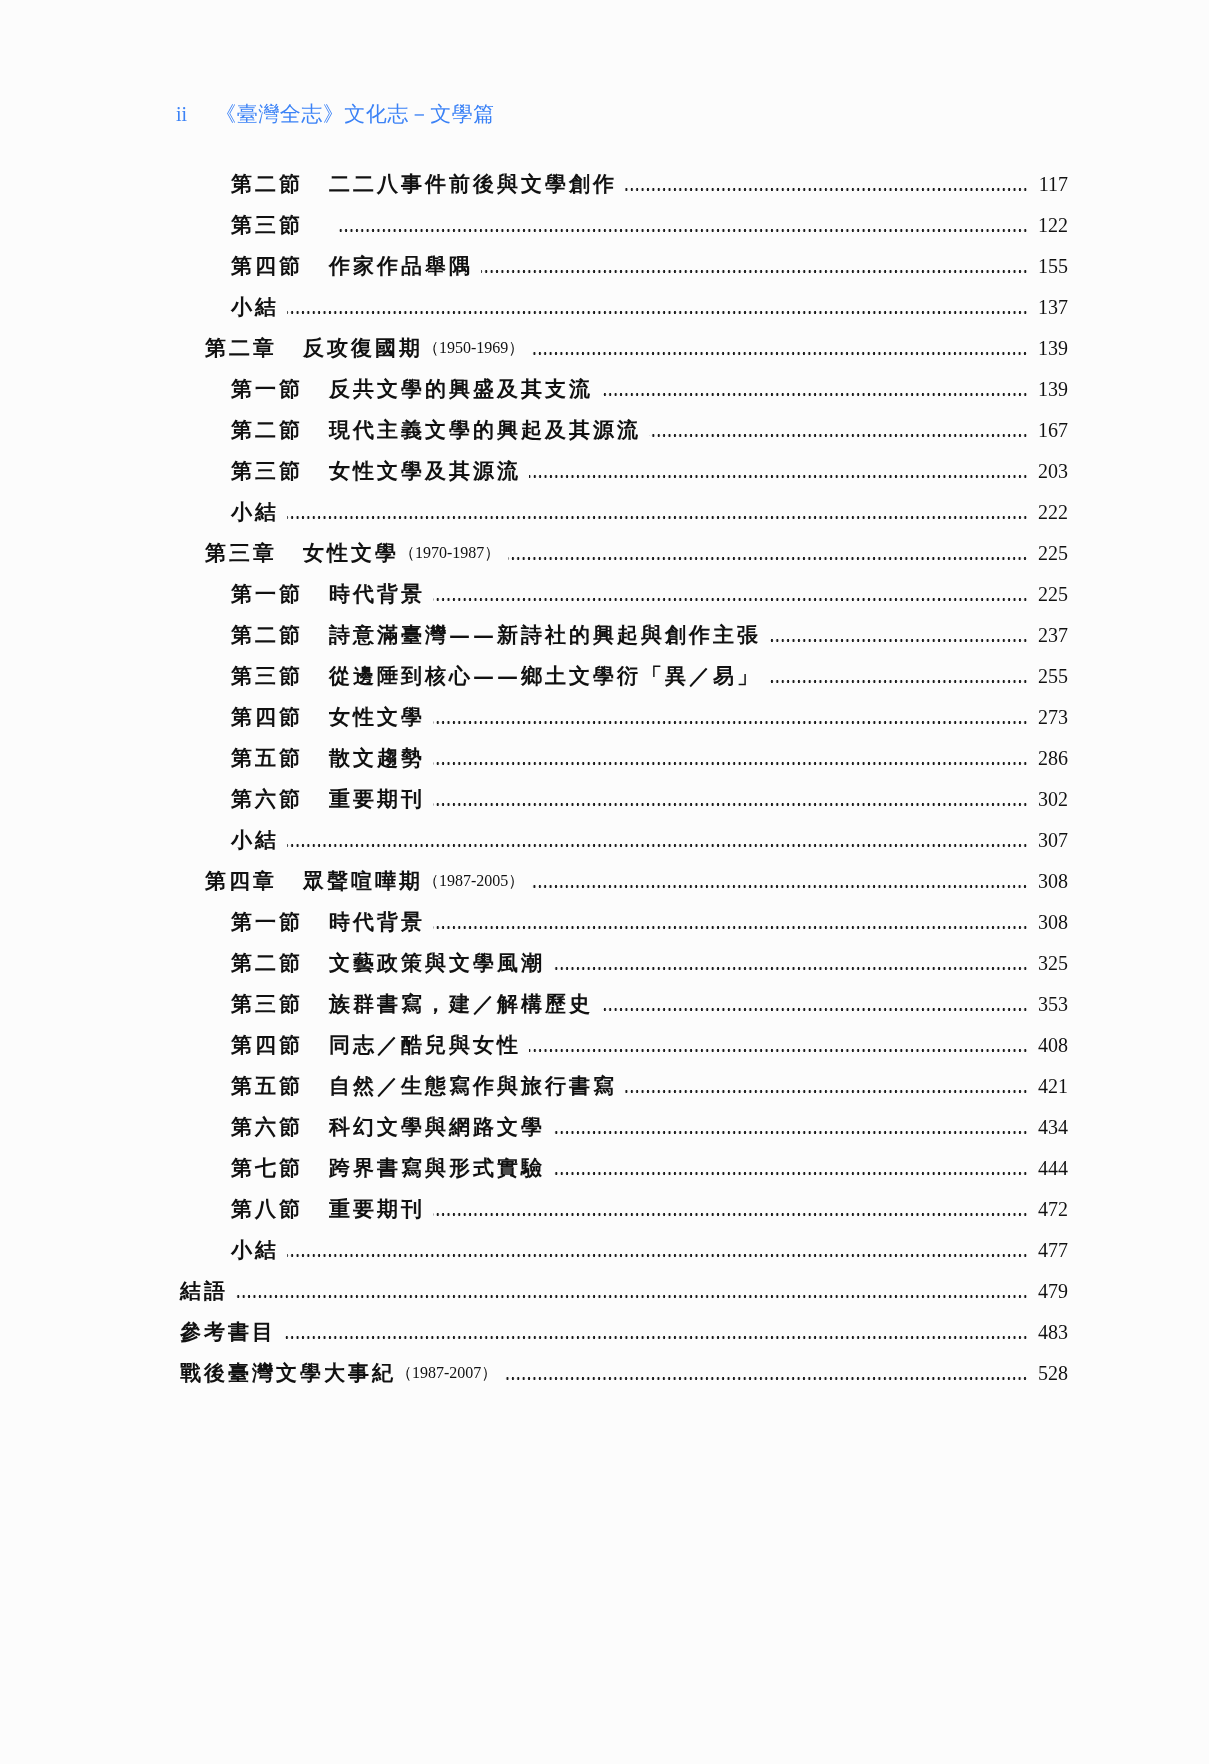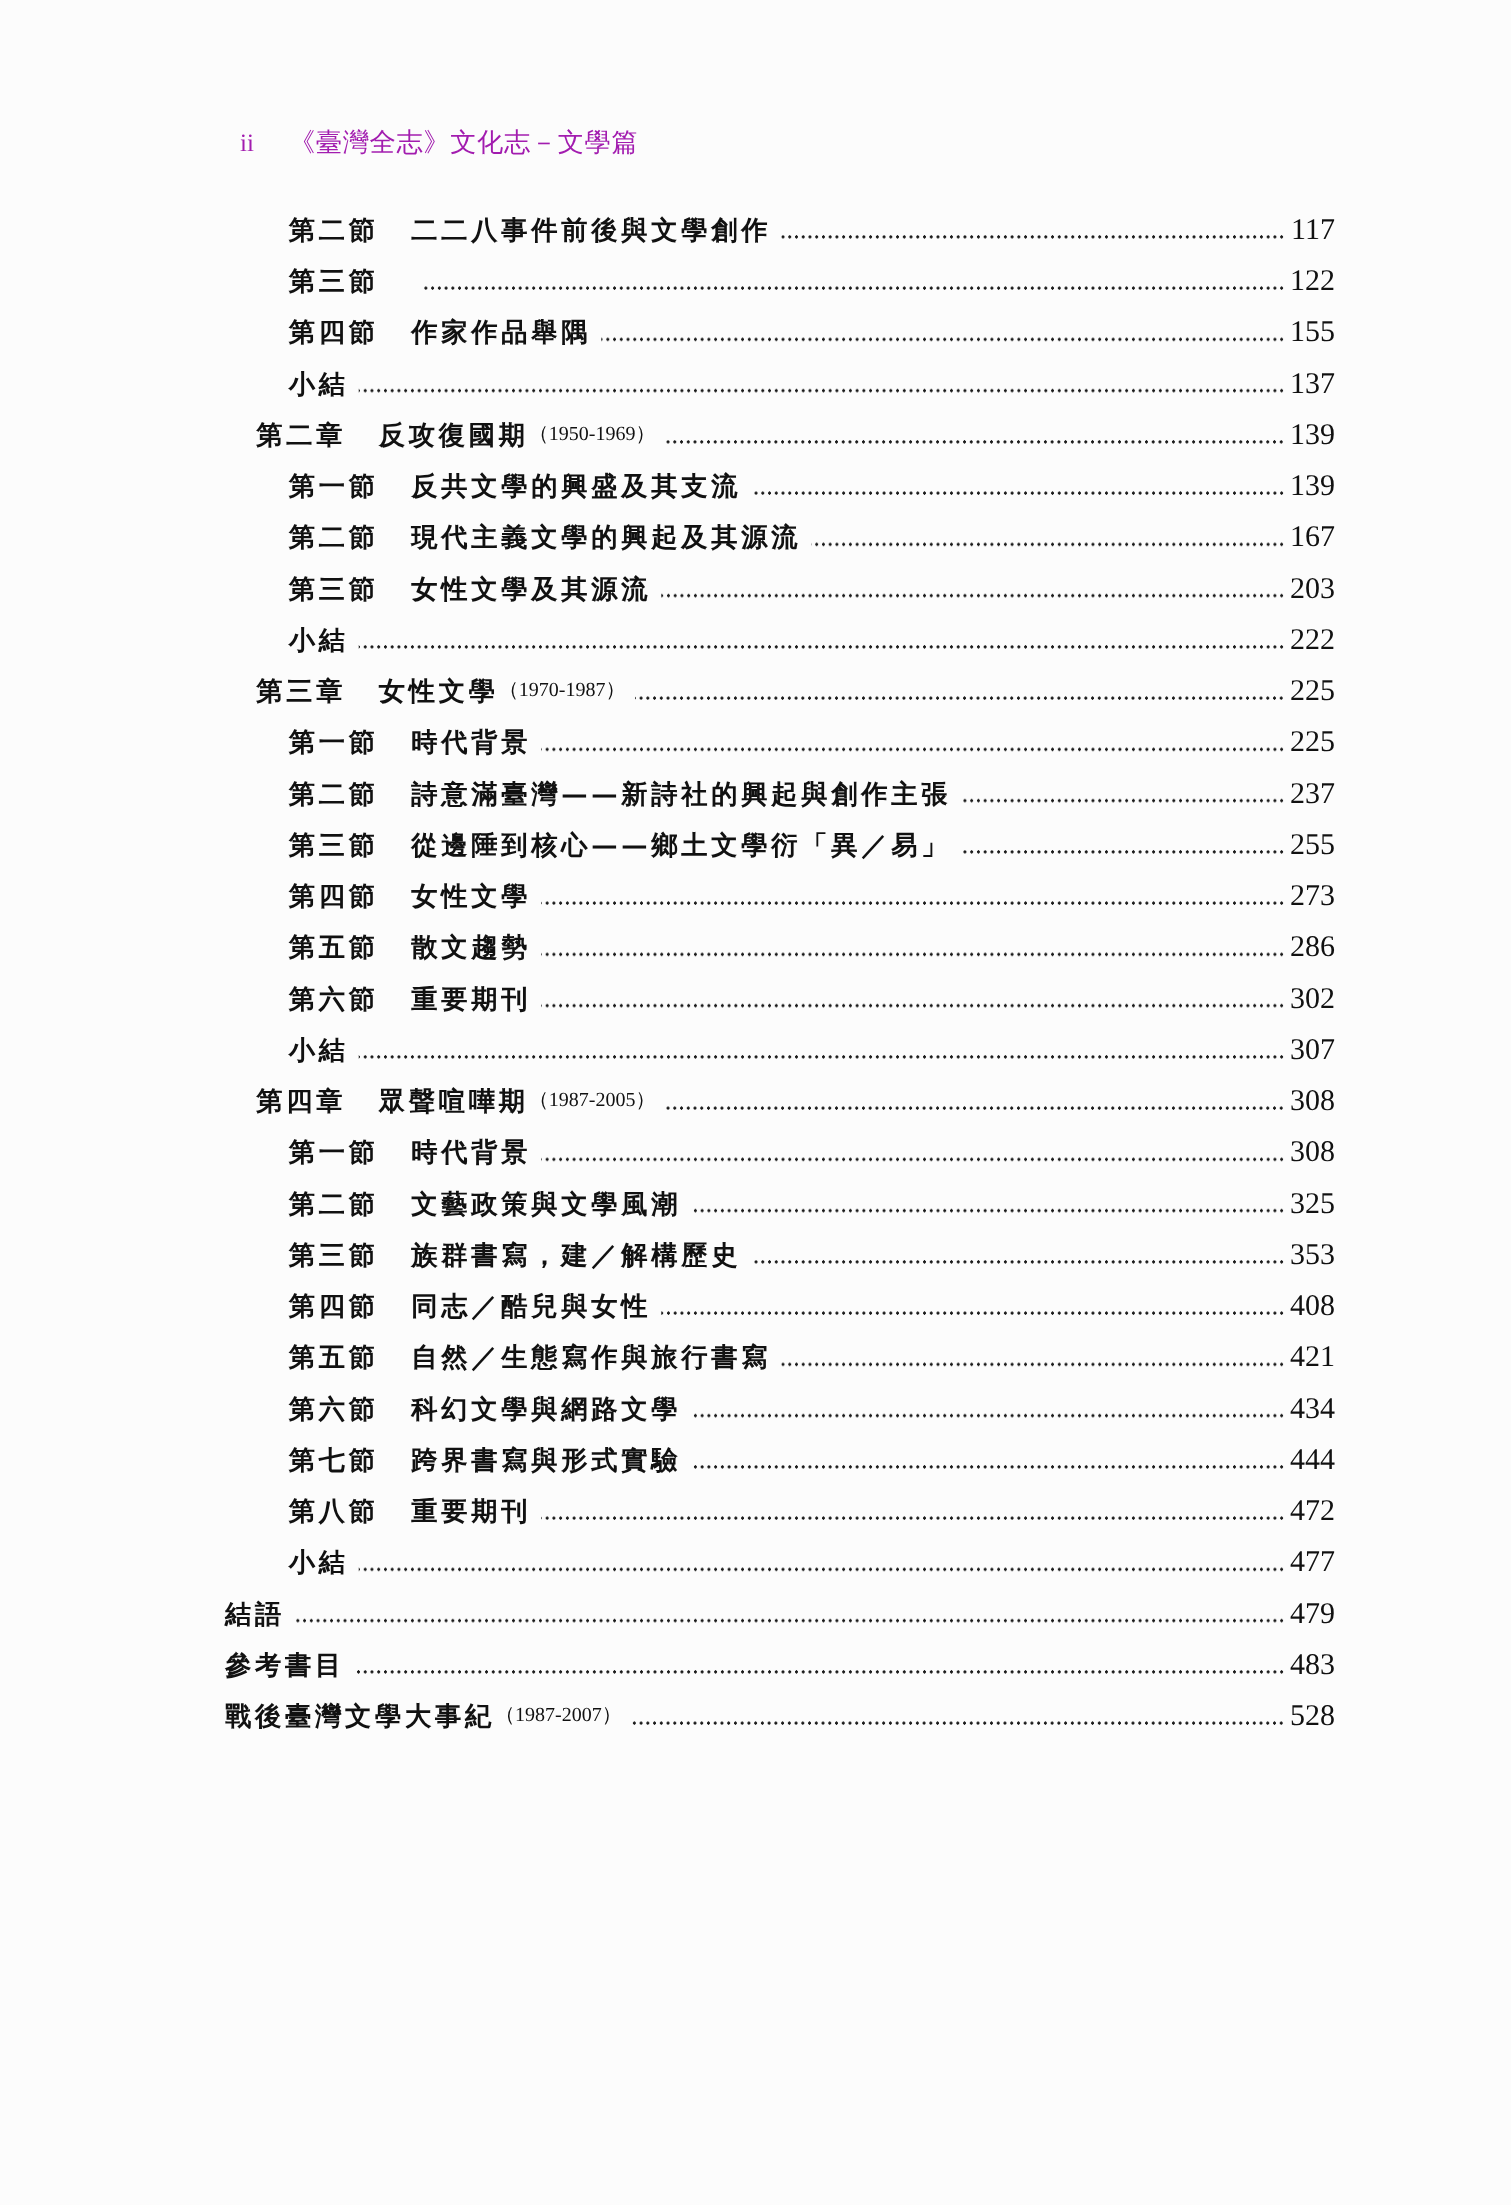--- a/index.html
+++ b/index.html
@@ -19,26 +19,25 @@
       position: absolute;
       left: 0; top: 0;
       width: 1209px; height: 1764px;
       background: #fcfcfc;
     }
     .running-header {
       position: absolute;
       left: 176px;
       top: 100px;
       font-size: 22px;
-      color: #a21caf;
+      color: #3b82f6;
       display: flex;
       align-items: baseline;
       gap: 28px;
       font-family: "Liberation Serif", "DejaVu Serif", serif;
-      margin-left: 16px;
     }
     .running-header .folio {
       font-size: 20px;
     }
     .running-header .title {
       font-family: "DejaVu Sans", "Liberation Sans", sans-serif;
       font-size: 21px;
       letter-spacing: 0.5px;
     }
     .toc {
@@ -77,21 +76,21 @@
       flex: 1;
       margin: 0 2px 7px 8px;
       height: 3px;
       background-image: radial-gradient(circle, #1a1a1a 1.1px, transparent 1.4px);
       background-size: 5.4px 3px;
       background-repeat: repeat-x;
       background-position: right center;
     }
     .toc-row .page-num {
       font-family: "Liberation Serif", "DejaVu Serif", serif;
-      font-size: 24px;
+      font-size: 20px;
       line-height: 28px;
       min-width: 38px;
       text-align: right;
       color: #111;
     }
     .lvl-section { left: 231px; }
     .lvl-chapter { left: 205px; justify-content: space-between; }
     .lvl-top     { left: 180px; }
     .lvl-summary { left: 231px; }
   </style>

